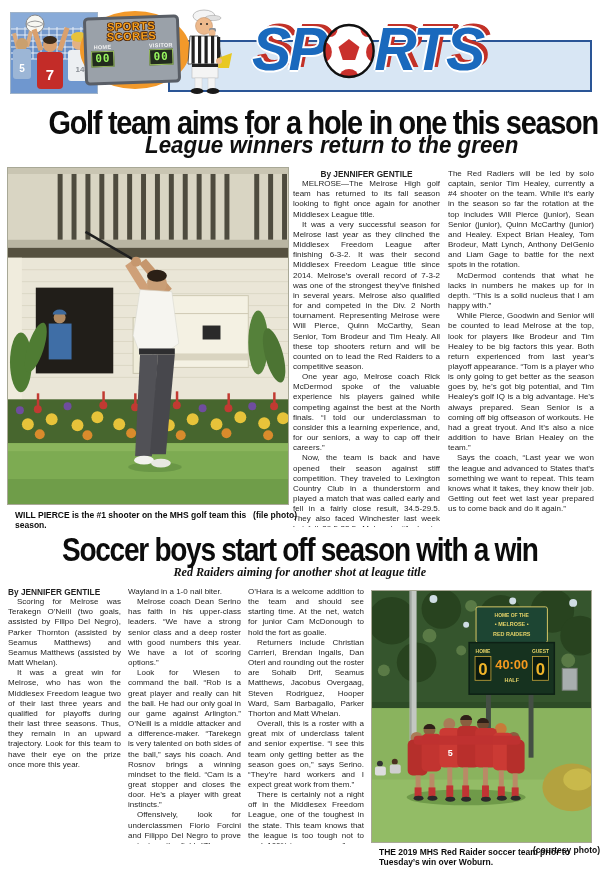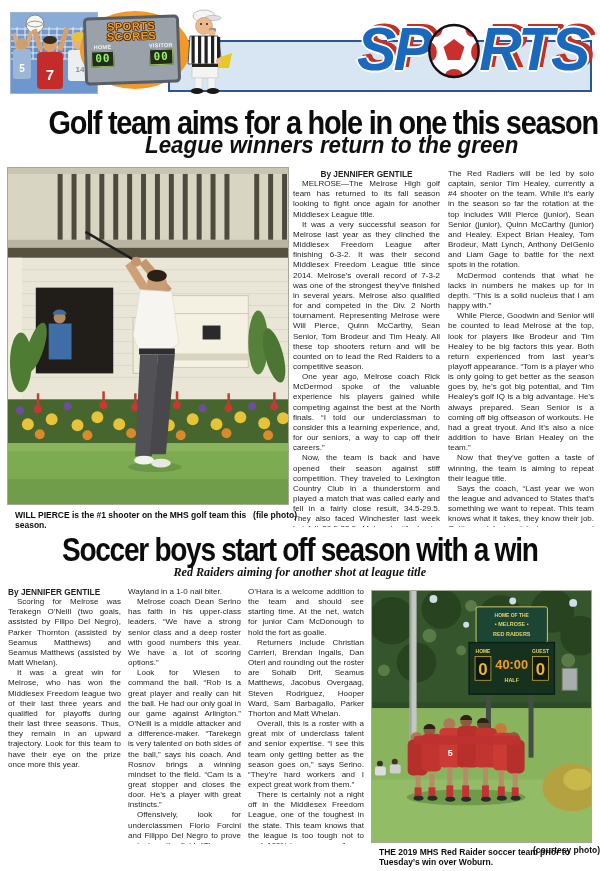--- a/index.html
+++ b/index.html
@@ -19,21 +19,21 @@
   .sb-title{text-align:center;font-weight:800;font-size:11px;line-height:9.5px;color:#f5a01f;
           letter-spacing:.5px;text-shadow:.6px .6px 0 #4a2208,-.6px -.6px 0 #4a2208,.6px -.6px 0 #4a2208,-.6px .6px 0 #4a2208;}
   .sb-row{display:flex;justify-content:space-between;margin-top:2px;}
   .sb-col{display:flex;flex-direction:column;align-items:center;}
   .sb-label{color:#f2f2f2;font-size:5.5px;font-weight:700;letter-spacing:.3px;}
   .sb-digits{margin-top:1px;background:#222b1d;border:1.5px solid #9bc15e;color:#97f55e;
           font-family:"DejaVu Sans Mono",monospace;font-size:11px;font-weight:700;line-height:12px;
           padding:1px 3px;letter-spacing:1px;}
   .referee{position:absolute;left:178px;top:8px;width:56px;height:88px;z-index:3;}
   .sports-title{position:absolute;left:246px;top:2px;width:348px;height:92px;z-index:2;
-          display:flex;align-items:center;justify-content:flex-end;}
+          display:flex;align-items:center;justify-content:flex-start;}
   .sports-title .squeeze{display:inline-flex;align-items:center;transform:scaleX(.95);transform-origin:center;}
   .sports-title .word{font-weight:800;font-style:italic;font-size:62px;letter-spacing:-3px;color:#1a69bd;
           text-shadow:2px 0 0 #fff,-2px 0 0 #fff,0 2px 0 #fff,0 -2px 0 #fff,5px -4px 0 #c23127,6px -3px 0 #c23127;}
   .ball{width:58px;height:58px;margin:0 -2px 0 -4px;transform:translateY(3px);}
 
   
   .headline{position:absolute;left:0;width:600px;text-align:center;margin:0;color:#0c0c0c;
           font-weight:800;white-space:nowrap;}
   .hl-golf{top:103px;font-size:34px;}
   .hl-soccer{top:531px;font-size:33px;}
@@ -337,21 +337,20 @@
       <p class="byline">By JENNIFER GENTILE</p>
     <p>MELROSE—The Melrose High golf team has returned to its fall season looking to fight once again for another Middlesex League title.</p>
         <p>It was a very successful season for Melrose last year as they clinched the Middlesex Freedom League after finishing 6-3-2. It was their second Middlesex Freedom League title since 2014. Melrose’s overall record of 7-3-2 was one of the strongest they’ve finished in several years. Melrose also qualified for and competed in the Div. 2 North tournament. Representing Melrose were Will Pierce, Quinn McCarthy, Sean Senior, Tom Brodeur and Tim Healy. All these top shooters return and will be counted on to lead the Red Raiders to a competitive season.</p>
         <p>One year ago, Melrose coach Rick McDermod spoke of the valuable experience his players gained while competing against the best at the North finals. “I told our underclassman to consider this a learning experience, and, for our seniors, a way to cap off their careers.”</p>
         <p>Now, the team is back and have opened their season against stiff competition. They traveled to Lexington Country Club in a thunderstorm and played a match that was called early and fell in a fairly close result, 34.5-29.5. They also faced Winchester last week but fell 39.5-32.5. Melrose’s #1 shooter Will Pierce had the thankless job of going against Winchester’s Trevor Lopez, a recent runner up in the Massachusetts Junior Amateur Championship. Despite the outcome, McDermod was</p>
       </div>
     <div class="col cont golf-col2">
         <p>The Red Radiers will be led by solo captain, senior Tim Healey, currently a #4 shooter on the team. While it’s early in the season so far the rotation at the top includes Will Pierce (junior), Sean Senior (junior), Quinn McCarthy (junior) and Healey.  Expect Brian Healey, Tom Brodeur, Matt Lynch, Anthony DelGenio and Liam Gage to battle for the next spots in the rotation.</p>
         <p>McDermod contends that what he lacks in numbers he makes up for in depth. “This is a solid nucleus that I am happy with.”</p>
         <p>While Pierce, Goodwin and Senior will be counted to lead Melrose at the top, look for players like Brodeur and Tim Healey to be big factors this year. Both return experienced from last year’s playoff appearance. “Tom is a player who is only going to get better as the season goes by, he’s got big potential, and Tim Healey’s golf IQ is a big advantage. He’s always prepared. Sean Senior is a coming off big offseason of workouts. He had a great tryout. And It’s also a nice addition to have Brian Healey on the team.”</p>
-        <p>Now that they’ve gotten a taste of winning, the team is aiming to repeat their league title.</p>
         <p>Says the coach, “Last year we won the league and  advanced to States that’s something we want to repeat. This team knows what it takes, they know their job. Getting out feet wet last year prepared us to come back and do it again.”</p>
       </div>
   </section>
 
   <section>
     <h1 class="headline hl-soccer">
       <span class="squeeze">Soccer boys start off season with a win</span>
     </h1>
     <h2 class="subhead sh-soccer">
       <span class="squeeze">Red Raiders aiming for another shot at league title</span>

